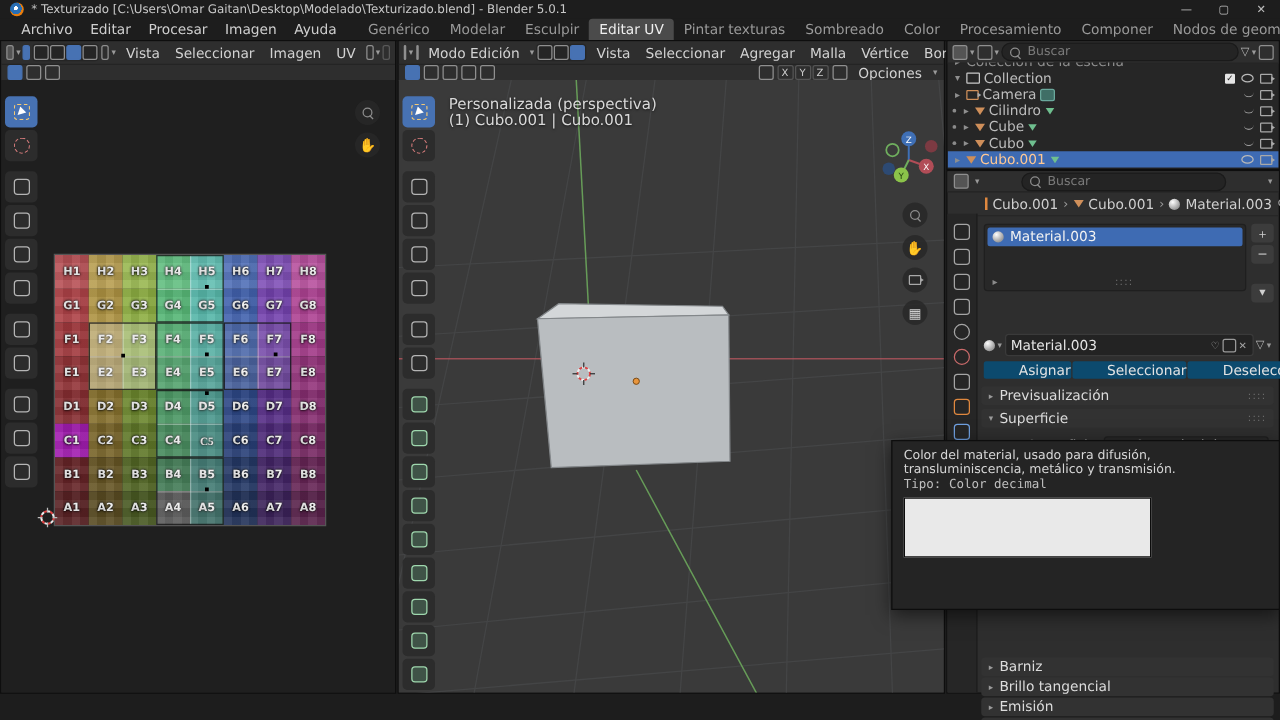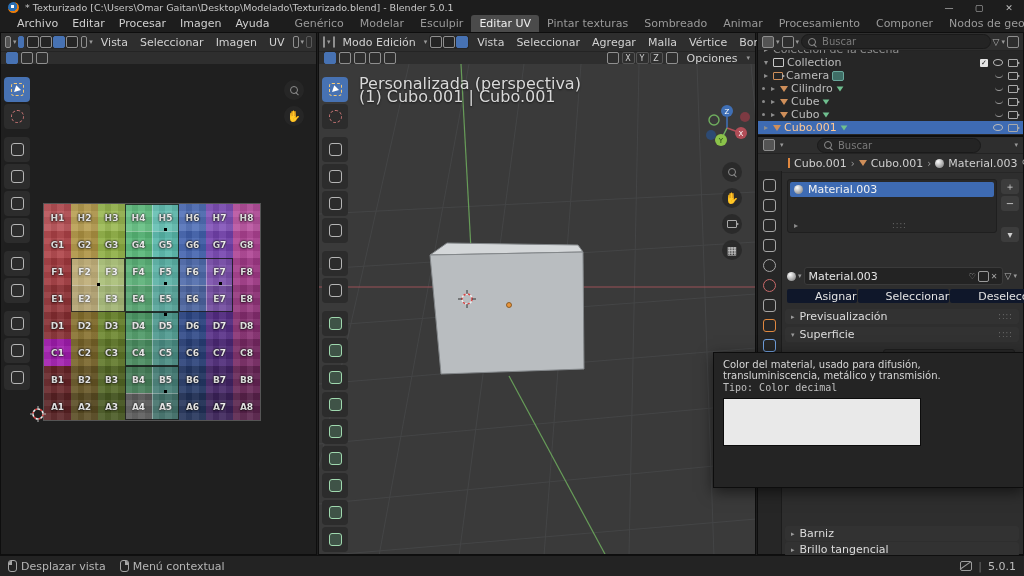--- a/index.html
+++ b/index.html
@@ -84,36 +84,36 @@
   #prop-body{position:absolute;left:23px;top:34px;right:0;bottom:0;}
   #slot-list{position:absolute;left:6px;top:8px;right:26px;height:52px;background:#282828;border:1px solid #1f1f1f;border-radius:3px;}
   #slot-row{height:15px;margin:2px;background:#3e6bb3;border-radius:2px;display:flex;align-items:center;gap:5px;padding:0 4px;color:#f2f2f2;}
   .sphere{width:9px;height:9px;border-radius:50%;background:radial-gradient(circle at 35% 30%,#fdfdfd,#9a9a9a 70%);flex:none;}
   #slot-side{position:absolute;right:4px;top:8px;width:18px;display:flex;flex-direction:column;gap:2px;}
   .sqbtn{height:15px;background:#3c3c3c;border-radius:3px;color:#cfcfcf;display:flex;align-items:center;justify-content:center;font-size:10px;}
   #datablock-row{position:absolute;left:6px;top:97px;right:6px;height:16px;display:flex;gap:2px;align-items:center;}
   #db-field{flex:1;display:flex;align-items:center;gap:4px;background:#232323;border:1px solid #3a3a3a;border-radius:3px;height:16px;padding:0 4px;color:#e4e4e4;}
   .db-ic{display:flex;gap:2px;margin-left:auto;align-items:center;color:#a5a5a5;font-size:8px;}
   #assign-row{position:absolute;left:6px;top:118px;right:6px;height:14px;display:flex;gap:1px;}
-  .assignbtn{flex:1;background:#0f172a;border-radius:2px;display:flex;align-items:center;justify-content:center;color:#e3e3e3;padding-left:28px;}
+  .assignbtn{flex:1;background:#0c4a6e;border-radius:2px;display:flex;align-items:center;justify-content:center;color:#e3e3e3;padding-left:28px;}
   .panelhead{position:absolute;left:4px;right:4px;height:15px;background:#323232;border-radius:3px;display:flex;align-items:center;gap:5px;padding:0 6px;color:#dcdcdc;box-sizing:border-box;}
   .panelhead .grip{margin-left:auto;color:#6e6e6e;font-size:8px;letter-spacing:1px;}
   .prow{position:absolute;left:0;right:8px;height:15px;display:flex;align-items:center;gap:6px;}
   .prow .plabel{width:96px;text-align:right;color:#c6c6c6;flex:none;}
   .pvalue{flex:1;background:#282828;border:1px solid #1f1f1f;border-radius:3px;height:14px;display:flex;align-items:center;gap:5px;padding:0 5px;color:#e2e2e2;}
   .dotled{width:7px;height:7px;border-radius:50%;flex:none;}
   #basecolor-swatch{flex:1;height:13px;border-radius:3px;background:#e9e9e9;border:1px solid #111;}
   .animdot{width:4px;height:4px;border-radius:50%;background:#bdbdbd;flex:none;}
   
   #tooltip{left:713px;top:352px;width:311px;height:136px;background:#242424;border:1px solid #0d0d0d;box-shadow:0 4px 14px rgba(0,0,0,.55);z-index:50;box-sizing:border-box;padding:6px 9px;}
   #tooltip .head{color:#d6d6d6;font-size:10px;}
   .mono{font-family:"DejaVu Sans Mono","Liberation Mono",monospace;font-size:10px;color:#bfbfbf;white-space:pre;line-height:13px;}
   #tt-swatch{width:196px;height:46px;background:#e9e9e9;border:1px solid #0c0c0c;margin:4px 0 4px 0;}
   
-  #v3d-canvas-label{color:#d9d9d9;font-size:16px;line-height:13px;text-shadow:0 1px 2px rgba(0,0,0,.6);}
+  #v3d-canvas-label{color:#d9d9d9;font-size:12px;line-height:13px;text-shadow:0 1px 2px rgba(0,0,0,.6);}
   
   #statusbar{left:0;top:555px;width:1024px;height:21px;background:#232323;border-top:1px solid #0f0f0f;display:flex;align-items:center;padding:0 8px;gap:14px;color:#b5b5b5;box-sizing:border-box;}
   .hint{display:flex;align-items:center;gap:4px;}
   .mouseico{width:7px;height:10px;border:1.2px solid #a5a5a5;border-radius:3px;position:relative;}
   .mouseico:after{content:"";position:absolute;top:0;width:3px;height:4px;background:#a5a5a5;}
   .mouseico.left:after{left:0;border-radius:2px 0 0 0;}
   .mouseico.right:after{right:0;border-radius:0 2px 0 0;}
   #status-right{margin-left:auto;display:flex;align-items:center;gap:6px;color:#bdbdbd;}
   .netico{width:10px;height:8px;border:1.2px solid #9d9d9d;border-radius:2px;position:relative;}
   .netico:after{content:"";position:absolute;left:-2px;top:3px;width:13px;height:1.4px;background:#9d9d9d;transform:rotate(-35deg);}
@@ -143,21 +143,21 @@
         <div class="menu-item">Imagen</div>
         <div class="menu-item">Ayuda</div>
       </div>
     <div id="workspace-list">
         <div class="ws">Genérico</div>
         <div class="ws">Modelar</div>
         <div class="ws">Esculpir</div>
         <div class="ws active">Editar UV</div>
         <div class="ws">Pintar texturas</div>
         <div class="ws">Sombreado</div>
-        <div class="ws">Animar</div>
+        <div class="ws">Color</div>
         <div class="ws">Procesamiento</div>
         <div class="ws">Componer</div>
         <div class="ws">Nodos de geometría</div>
       </div>
 
   </div>
 
   <div class="editor abs" id="uv-editor" style="left:0;top:32px;width:317px;height:523px;">
     <div class="edheader">
       <span class="hico darkactive"></span>
@@ -262,21 +262,21 @@
           <div class="gcell" style="left: 54px; top: 108px; background: rgb(107, 134, 45);">D3</div>
           <div class="gcell" style="left: 81px; top: 108px; background: rgb(45, 134, 74);">D4</div>
           <div class="gcell" style="left: 108px; top: 108px; background: rgb(45, 134, 122);">D5</div>
           <div class="gcell" style="left: 135px; top: 108px; background: rgb(45, 71, 134);">D6</div>
           <div class="gcell" style="left: 162px; top: 108px; background: rgb(86, 45, 134);">D7</div>
           <div class="gcell" style="left: 189px; top: 108px; background: rgb(134, 45, 112);">D8</div>
           <div class="gcell" style="left: 0px; top: 135px; background: #a21caf;">C1</div>
           <div class="gcell" style="left: 27px; top: 135px; background: rgb(119, 99, 40);">C2</div>
           <div class="gcell" style="left: 54px; top: 135px; background: rgb(95, 119, 40);">C3</div>
           <div class="gcell" style="left: 81px; top: 135px; background: rgb(40, 119, 66);">C4</div>
-          <div class="gcell" style="left: 108px; top: 135px; background: rgb(40, 119, 108);">C5</div>
+          <div class="gcell" style="left: 108px; top: 135px; background: rgb(40, 119, 108); font-family: Liberation Serif, serif;">C5</div>
           <div class="gcell" style="left: 135px; top: 135px; background: rgb(40, 63, 119);">C6</div>
           <div class="gcell" style="left: 162px; top: 135px; background: rgb(76, 40, 119);">C7</div>
           <div class="gcell" style="left: 189px; top: 135px; background: rgb(119, 40, 99);">C8</div>
           <div class="gcell" style="left: 0px; top: 162px; background: rgb(102, 36, 39);">B1</div>
           <div class="gcell" style="left: 27px; top: 162px; background: rgb(102, 85, 36);">B2</div>
           <div class="gcell" style="left: 54px; top: 162px; background: rgb(82, 102, 36);">B3</div>
           <div class="gcell" style="left: 81px; top: 162px; background: rgb(36, 102, 58);">B4</div>
           <div class="gcell" style="left: 108px; top: 162px; background: rgb(36, 102, 93);">B5</div>
           <div class="gcell" style="left: 135px; top: 162px; background: rgb(36, 56, 102);">B6</div>
           <div class="gcell" style="left: 162px; top: 162px; background: rgb(67, 36, 102);">B7</div>
@@ -702,31 +702,14 @@
         </div>
     </div>
   </div>
 
   <div class="abs" id="tooltip">
     <div class="head">Color del material, usado para difusión, transluminiscencia, metálico y transmisión.</div>
     <div class="mono">Tipo: Color decimal</div>
     <div id="tt-swatch" style="background: rgb(233, 233, 233);"></div>
   </div>
 
-  <div class="abs" id="statusbar">
-    <div id="status-hints" style="display:flex;gap:14px;">
-        <div class="hint">
-          <div class="mouseico left"></div>
-          <div>Desplazar vista</div>
-        </div>
-        <div class="hint">
-          <div class="mouseico right"></div>
-          <div>Menú contextual</div>
-        </div>
-      </div>
-    <div id="status-right">
-      <span class="netico"></span>
-      <span class="vsep">|</span>
-      <span>5.0.1</span>
-    </div>
-  </div>
 
 </div>
 
 </body></html>

